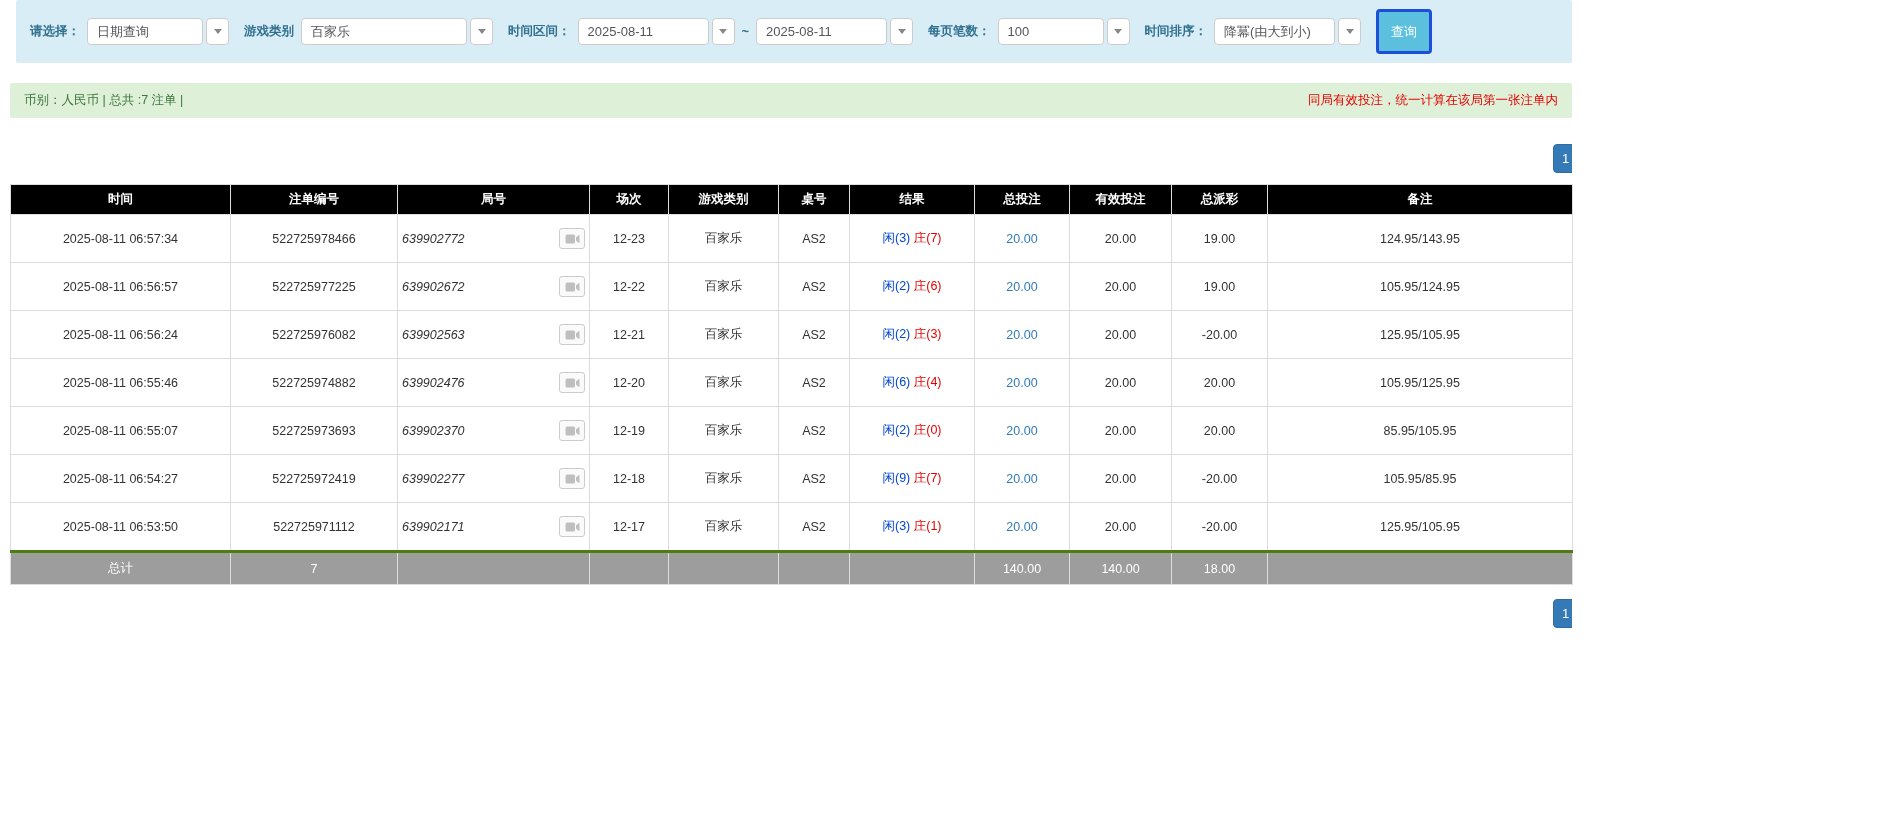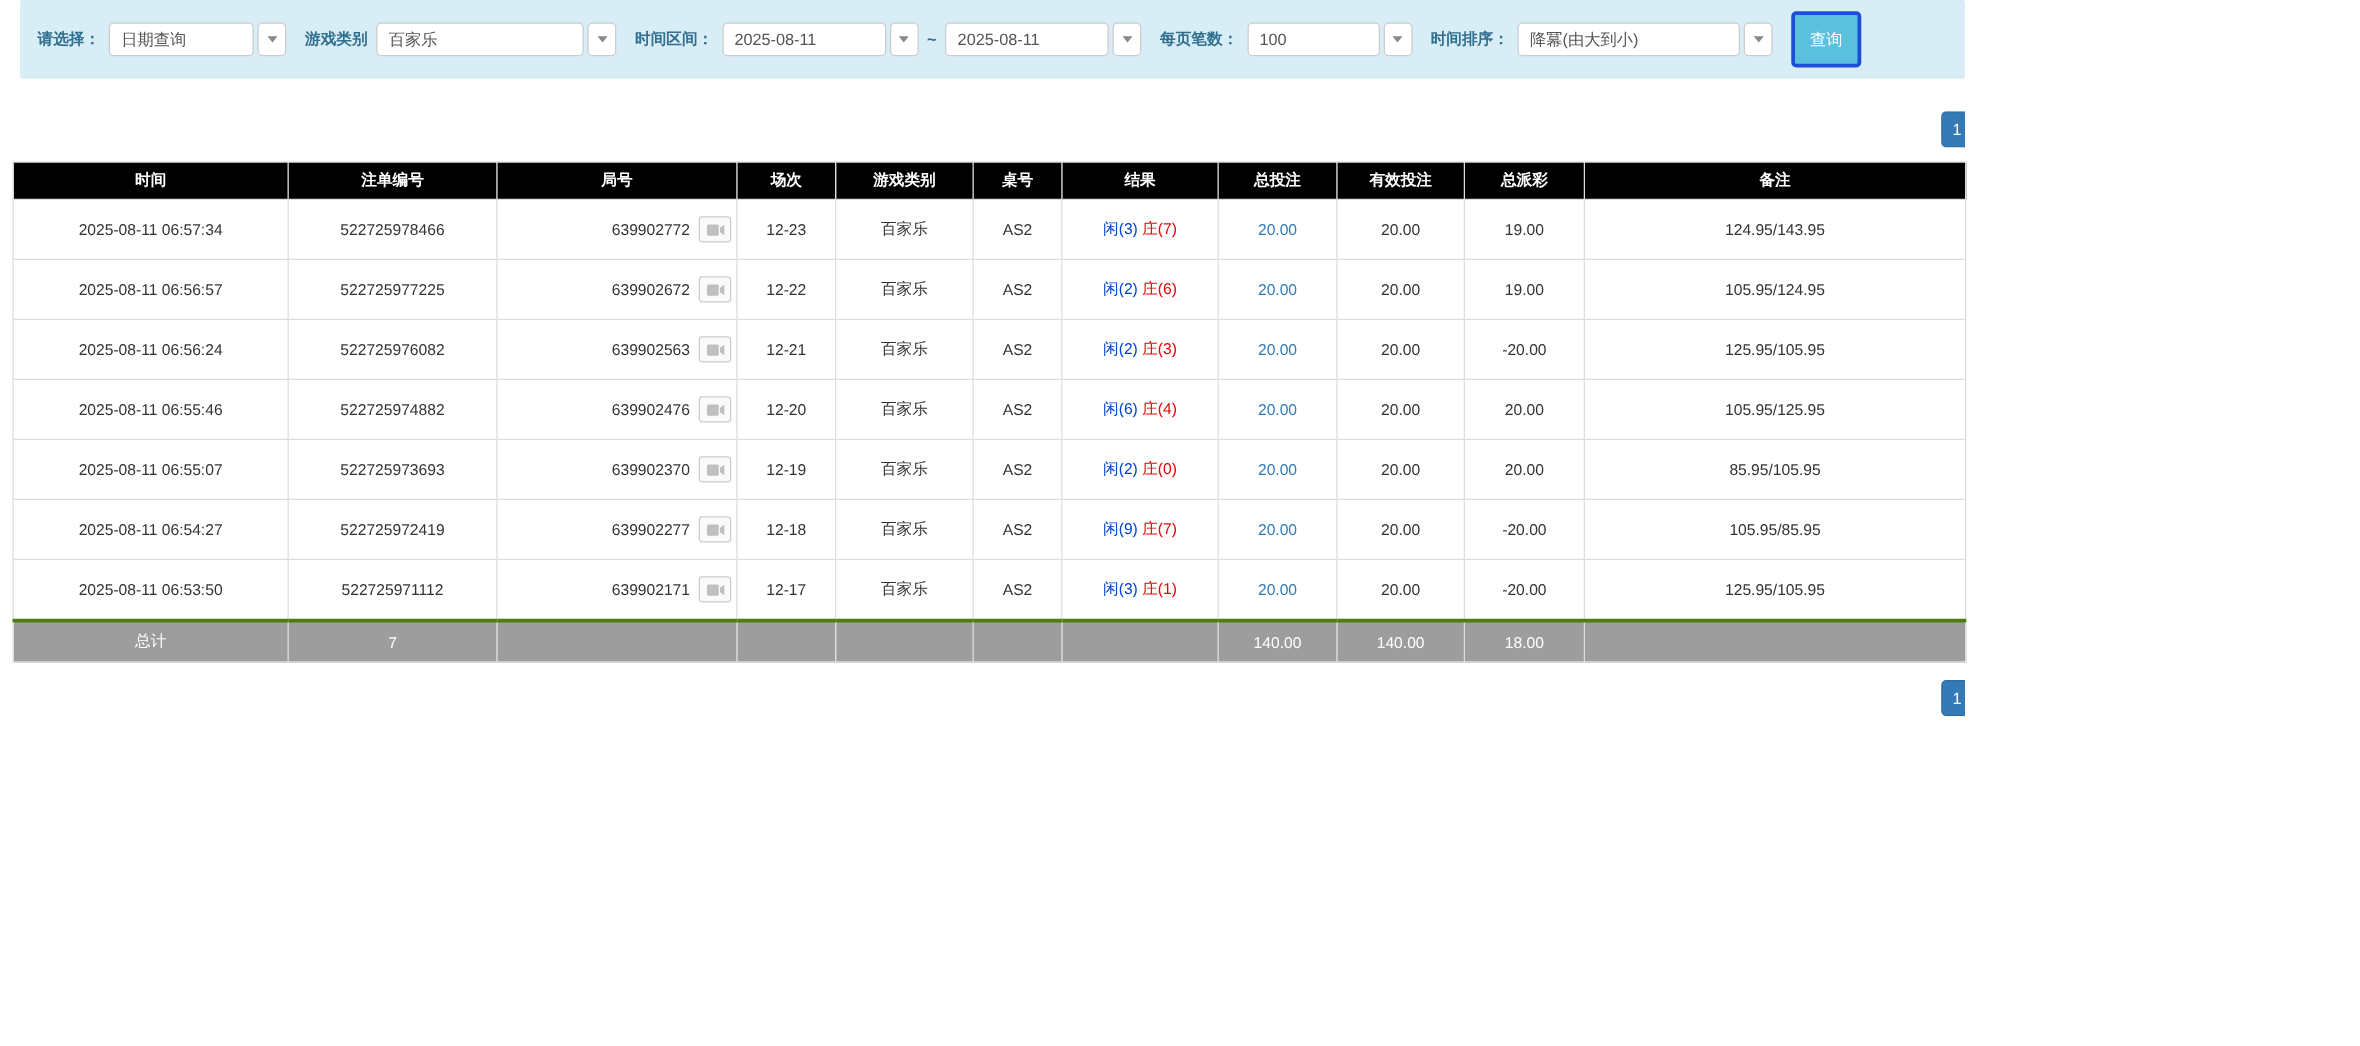--- a/index.html
+++ b/index.html
@@ -135,21 +135,21 @@
     padding: 13px 4px;
     color: #333;
     background: #fff;
   }
   table.bets tfoot td {
     background: #9d9d9d;
     color: #fff;
     padding: 7px 4px;
   }
   table.bets tfoot tr.total-row td { border-top: 3px solid #4d7c0f; }
-  .round-cell { display: flex; align-items: center; justify-content: flex-end; gap: 7px; }
+  .round-cell { display: flex; align-items: center; justify-content: space-between; gap: 7px; font-style: italic; }
   .replay-btn {
     display: inline-flex;
     align-items: center;
     justify-content: center;
     width: 26px;
     height: 21px;
     border: 1px solid #ccc;
     border-radius: 3px;
     background: #fafafa;
     cursor: pointer;
@@ -200,29 +200,33 @@
     <span class="filter-label">每页笔数：</span>
     <span class="combo">
       <input type="text" style="width: 106px;" readonly="" value="100">
       <span class="caret-btn">
           <span class="caret"></span>
         </span>
     </span>
 
     <span class="filter-label">时间排序：</span>
     <span class="combo">
-      <input type="text" style="width: 178px;" readonly="" value="降冪(由大到小)">
+      <input type="text" style="width: 121px;" readonly="" value="降冪(由大到小)">
       <span class="caret-btn">
           <span class="caret"></span>
         </span>
     </span>
 
     <button class="search-btn">查询</button>
   </div>
 
+  <div class="summary-bar">
+    <span class="summary-left">币别：人民币 | 总共 :7 注单 |</span>
+    <span class="summary-right">同局有效投注，统一计算在该局第一张注单内</span>
+  </div>
 
   <div class="pager-row">
     <button class="page-btn">1</button>
   </div>
 
   <table class="bets">
     <colgroup>
       <col style="width:220px">
         <col style="width:167px">
         <col style="width:192px">

